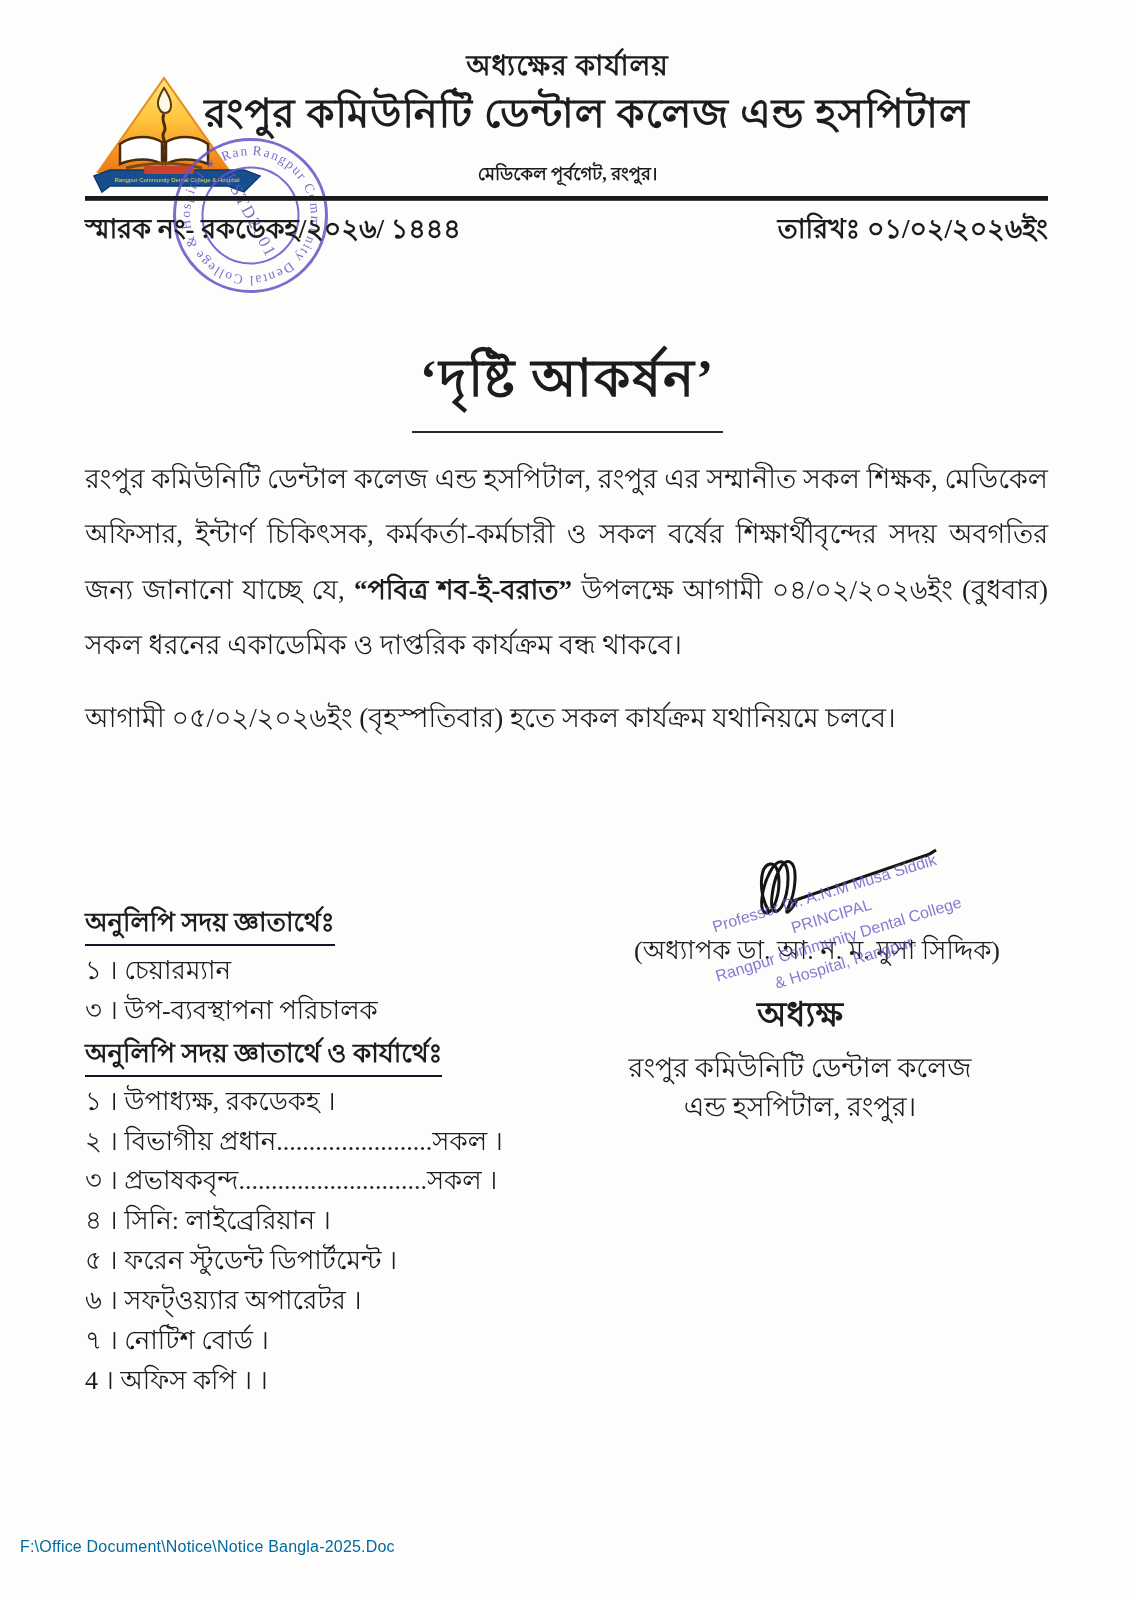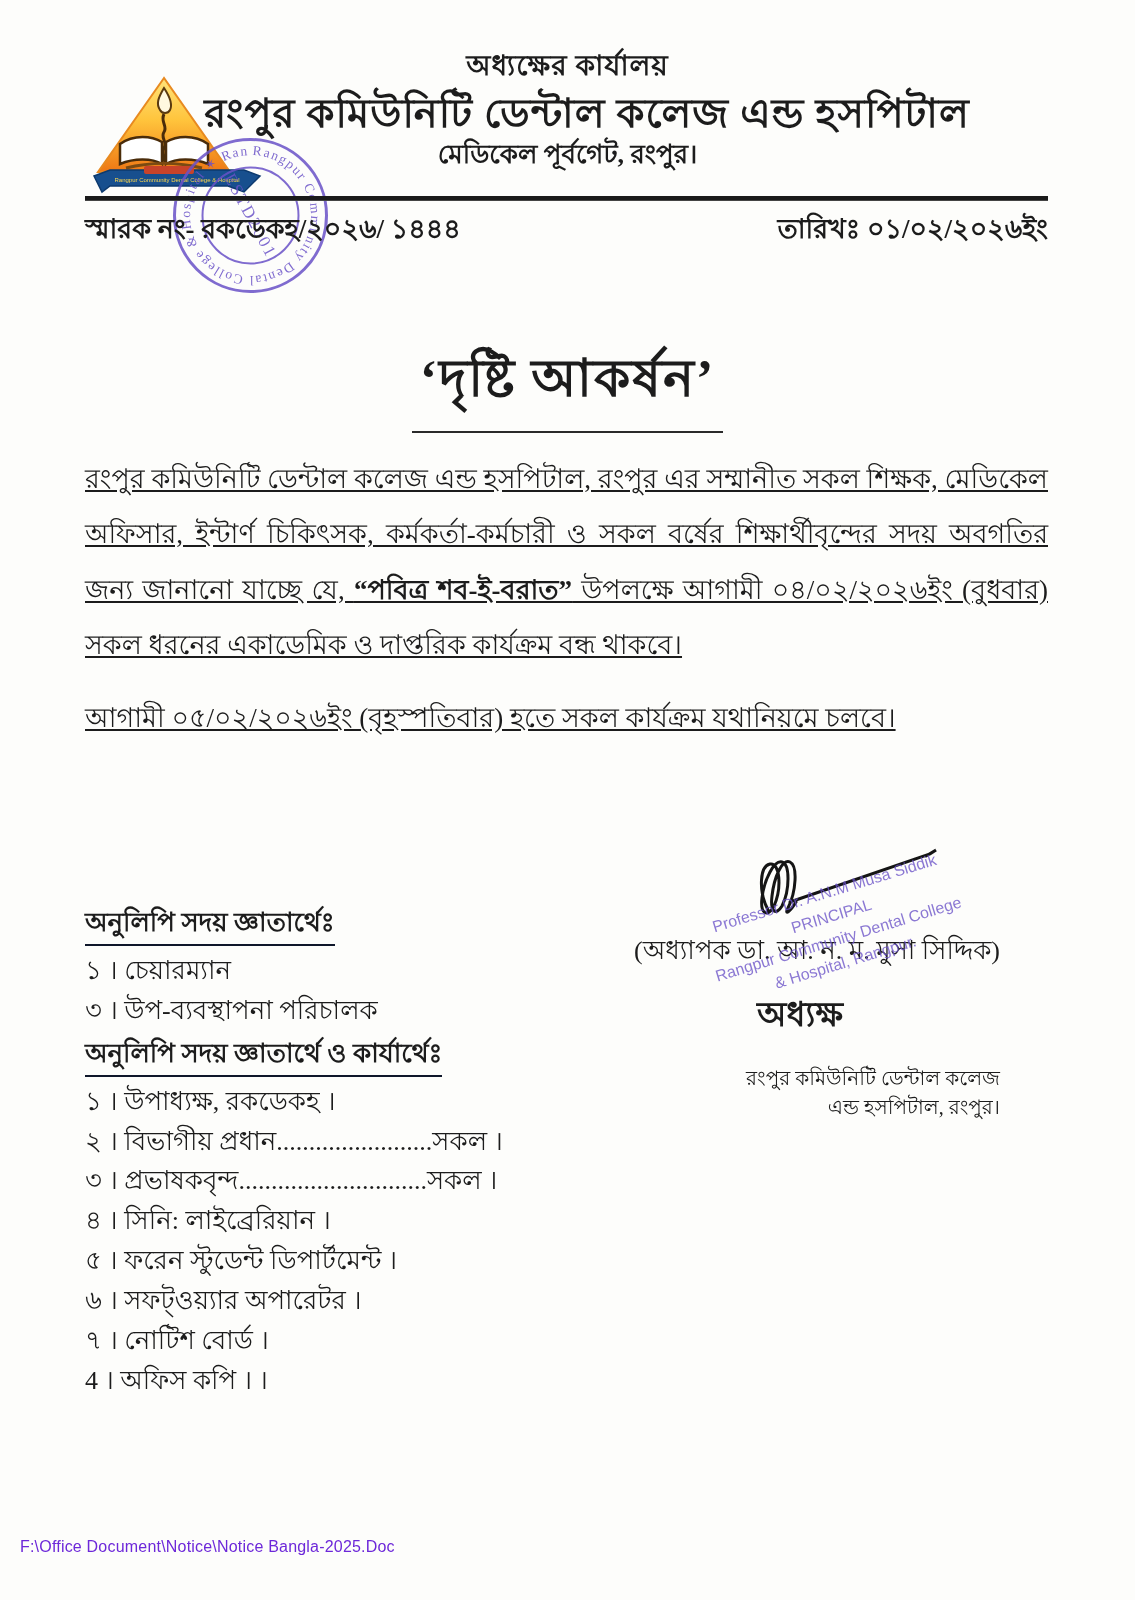--- a/index.html
+++ b/index.html
@@ -14,21 +14,21 @@
     background:#fdfdfb;
     color:#1c1c1c;
   }
   
   .header-block{
     position:absolute;left:0;top:48px;width:1135px;
     text-align:center;line-height:1.25;
   }
   .office-line{font-size:28px;font-weight:bold;letter-spacing:1px;}
   .org-name{font-size:40px;font-weight:bold;margin-top:6px;letter-spacing:1px;padding-left:39px;}
-  .org-address{font-size:26px;font-weight:bold;margin-top:0;}
+  .org-address{font-size:18px;font-weight:bold;margin-top:24px;}
   .top-rule{
     position:absolute;left:85px;top:196px;width:963px;height:4px;
     background:#1a1a1a;border-bottom:1px solid #444;
   }
   .memo-row{
     position:absolute;left:85px;top:208px;width:963px;
     display:flex;justify-content:space-between;
     font-size:27px;font-weight:bold;text-align:center;
   }
   
@@ -42,33 +42,33 @@
   .notice-title{
     position:absolute;left:0;top:338px;width:1135px;text-align:center;
   }
   .notice-title span{
     display:inline-block;font-size:52px;font-weight:bold;letter-spacing:2px;
     border-bottom:2px solid #2a2a2a;padding:0 8px 6px 8px;
   }
   
   .body-text{
     position:absolute;left:85px;top:452px;width:963px;
-    font-size:27px;line-height:2.05;text-align:justify;text-decoration:underline;
+    font-size:27px;line-height:2.05;text-align:justify;
   }
   .body-text .para2{margin-top:18px;}
   .bold{font-weight:bold;}
   
   .sig-block{
     position:absolute;left:600px;top:840px;width:400px;text-align:center;
   }
   .sig-scribble{position:relative;height:90px;}
   .sig-scribble svg{position:absolute;left:130px;top:0;}
   .sig-name{font-size:26px;font-weight:normal;text-align:right;}
   .sig-desig{font-size:34px;font-weight:bold;margin-top:14px;}
-  .sig-org{font-size:20px;margin-top:19px;line-height:1.45;text-align:right;}
+  .sig-org{font-size:27px;margin-top:4px;line-height:1.45;}
   .sig-stamp{
     position:absolute;left:55px;top:40px;width:360px;
     transform:rotate(-17deg);
     color:rgba(106,82,200,0.78);
     font-family:"Liberation Sans","DejaVu Sans",sans-serif;
     font-size:16px;line-height:1.5;text-align:center;
     pointer-events:none;
   }
   
   .copy-lists{
@@ -78,21 +78,21 @@
   .copy-heading{
     display:inline-block;font-weight:bold;
     border-bottom:2px solid #0f172a;padding-bottom:2px;margin-bottom:4px;
   }
   .copy-item{margin:3px 0;}
   .copy-lists .second{margin-top:6px;}
   
   .footer-path{
     position:absolute;left:20px;top:1538px;
     font-family:"Liberation Sans","DejaVu Sans",sans-serif;
-    font-size:16px;color:#6d28d9;letter-spacing:0.2px;
+    font-size:16px;color:#0369a1;letter-spacing:0.2px;
   }
 </style>
 </head>
 <body>
 
 <div class="page">
 
   <div class="logo-wrap">
     <svg width="170" height="135" viewBox="0 0 170 135">
       <defs>

